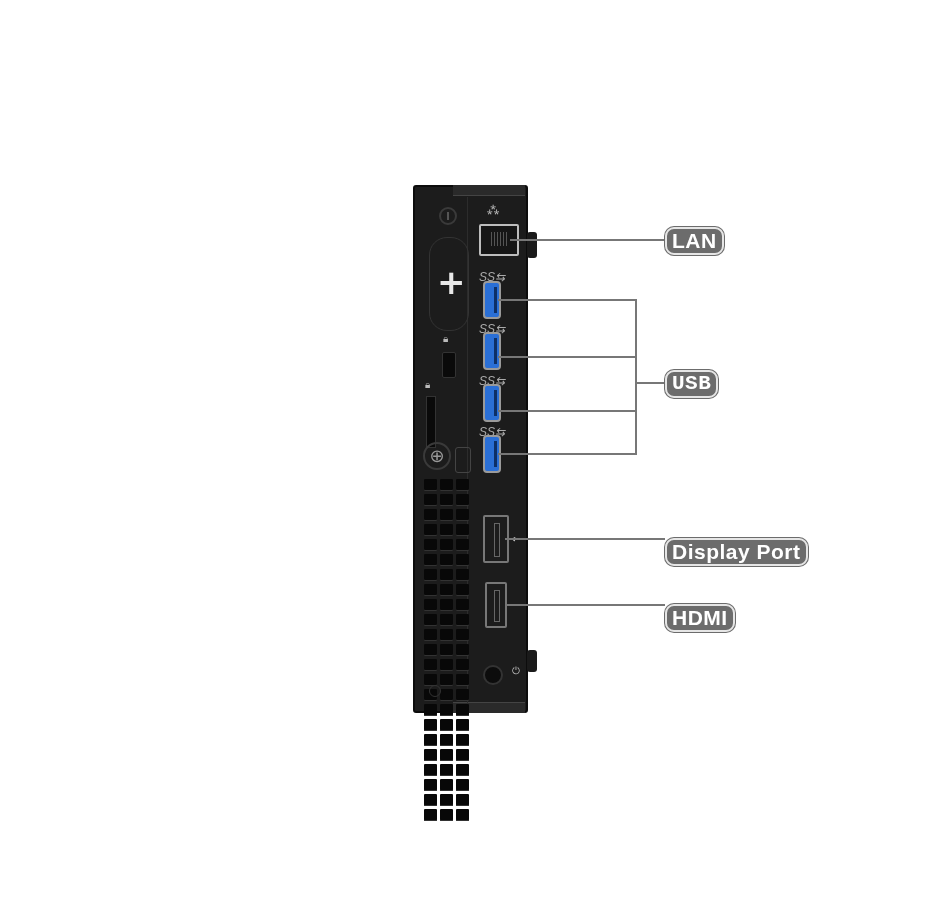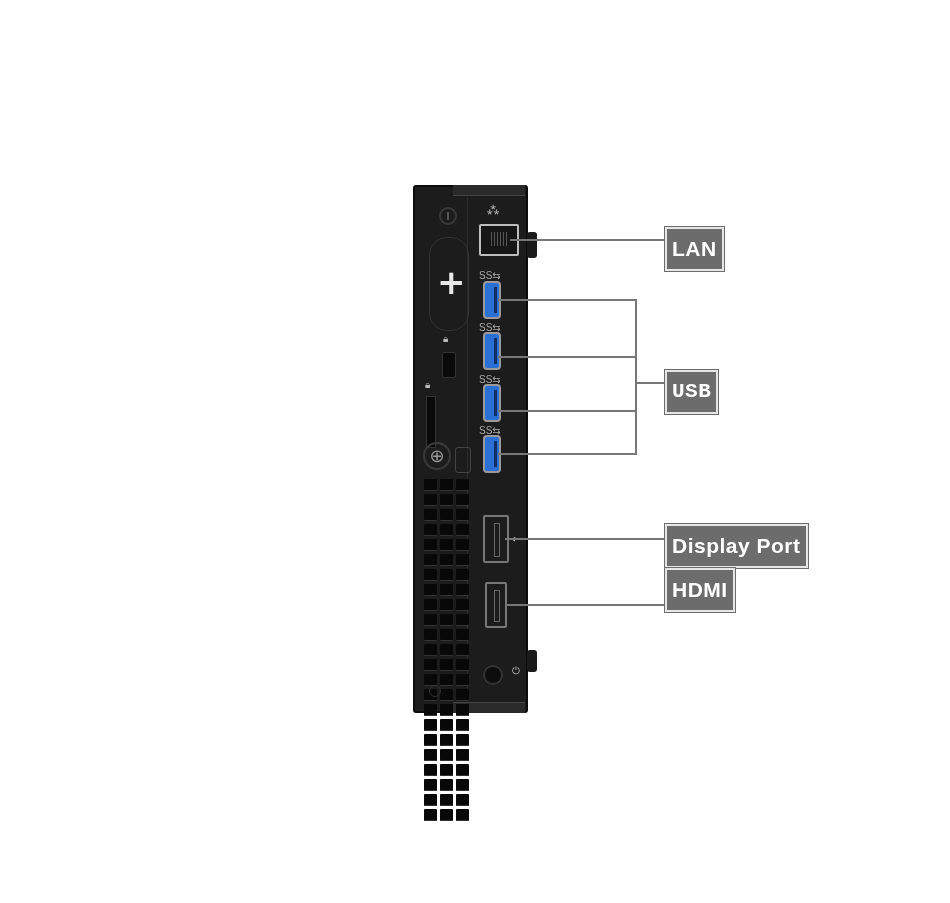--- a/index.html
+++ b/index.html
@@ -16,30 +16,30 @@
   .kensington{position:absolute;left:27px;top:165px;width:12px;height:24px;background:#0a0a0a;border:1px solid #333;border-radius:2px;}
   .padlock-slot{position:absolute;left:11px;top:209px;width:8px;height:50px;background:#0a0a0a;border:1px solid #333;}
   .screw{position:absolute;left:8px;top:255px;width:28px;height:28px;border-radius:50%;border:2px solid #3a3a3a;box-sizing:border-box;font-size:18px;line-height:24px;text-align:center;color:#999;}
   .clip2{position:absolute;left:40px;top:260px;width:14px;height:24px;border:1px solid #444;border-radius:3px;}
   .grill{position:absolute;left:9px;top:292px;display:grid;grid-template-columns:repeat(3,13px);grid-auto-rows:12px;gap:3px;}
   .grill span{background:#080808;border-radius:1px;box-shadow:inset 0 -1px 0 #333;}
   .lan{position:absolute;left:64px;top:37px;width:36px;height:28px;background:#161616;border:2px solid #bdbdbd;border-radius:2px;}
   .lan::after{content:"";position:absolute;left:10px;top:6px;width:16px;height:14px;background:repeating-linear-gradient(90deg,#555 0 1px,transparent 1px 3px);}
   .usb{position:absolute;left:68px;width:18px;height:38px;background:#2a6fd6;border:2px solid #9a9a9a;border-radius:4px;box-sizing:border-box;}
   .usb::after{content:"";position:absolute;right:2px;top:4px;width:3px;height:26px;background:#0d2f66;}
-  .ss{position:absolute;left:64px;font-size:10px;color:#aaa;text-align:center;}
+  .ss{position:absolute;left:64px;font-size:12px;font-style:italic;color:#aaa;text-align:center;}
   .dp{position:absolute;left:68px;top:328px;width:26px;height:48px;border:2px solid #777;border-radius:2px;box-sizing:border-box;}
   .dp::after{content:"";position:absolute;left:9px;top:6px;width:4px;height:32px;border:1px solid #666;}
   .hdmi{position:absolute;left:70px;top:395px;width:22px;height:46px;border:2px solid #777;border-radius:2px;box-sizing:border-box;}
   .hdmi::after{content:"";position:absolute;left:7px;top:6px;width:4px;height:30px;border:1px solid #666;}
   .audio{position:absolute;left:68px;top:478px;width:16px;height:16px;border-radius:50%;border:2px solid #333;background:#0c0c0c;}
   .foot{position:absolute;left:14px;top:498px;width:10px;height:10px;border-radius:50%;border:1px solid #333;}
   .knob{position:absolute;background:#1a1a1a;border-radius:3px;}
   .line{position:absolute;background:#777;}
-  .callout{position:absolute;background:#6c6c6c;color:#fff;font-weight:bold;font-size:21px;line-height:24px;padding:8px 5px;border-radius:0;border:2px solid #e6e6e6;box-shadow:0 0 0 1px #6c6c6c;letter-spacing:0.5px;font-family:"Liberation Sans",sans-serif;}
+  .callout{position:absolute;background:#6c6c6c;color:#fff;font-weight:bold;font-size:21px;line-height:24px;padding:0 5px;border-radius:9px;border:2px solid #e6e6e6;box-shadow:0 0 0 1px #6c6c6c;letter-spacing:0.5px;font-family:"Liberation Sans",sans-serif;}
 </style>
 </head>
 <body>
 
 <div class="device">
   <div class="topnotch"></div>
   <div class="botnotch"></div>
   <div class="divider"></div>
 
   <div class="power-btn"></div>
@@ -152,16 +152,16 @@
 
 <div class="line" style="left:498px;top:299px;width:138px;height:2px;"></div>
 <div class="line" style="left:498px;top:356px;width:138px;height:2px;"></div>
 <div class="line" style="left:498px;top:410px;width:138px;height:2px;"></div>
 <div class="line" style="left:498px;top:453px;width:138px;height:2px;"></div>
 <div class="line" style="left:635px;top:299px;width:2px;height:156px;"></div>
 <div class="line" style="left:635px;top:382px;width:30px;height:2px;"></div>
 <div class="callout" style="left:665px;top:370px;font-family:Liberation Mono, monospace;">USB</div>
 
 <div class="line" style="left:505px;top:538px;width:160px;height:2px;"></div>
-<div class="callout" style="left:665px;top:524px;">Display Port</div>
+<div class="callout" style="left:665px;top:538px;">Display Port</div>
 
 <div class="line" style="left:505px;top:604px;width:160px;height:2px;"></div>
-<div class="callout" style="left:665px;top:568px;">HDMI</div>
+<div class="callout" style="left:665px;top:604px;">HDMI</div>
 
 </body></html>

